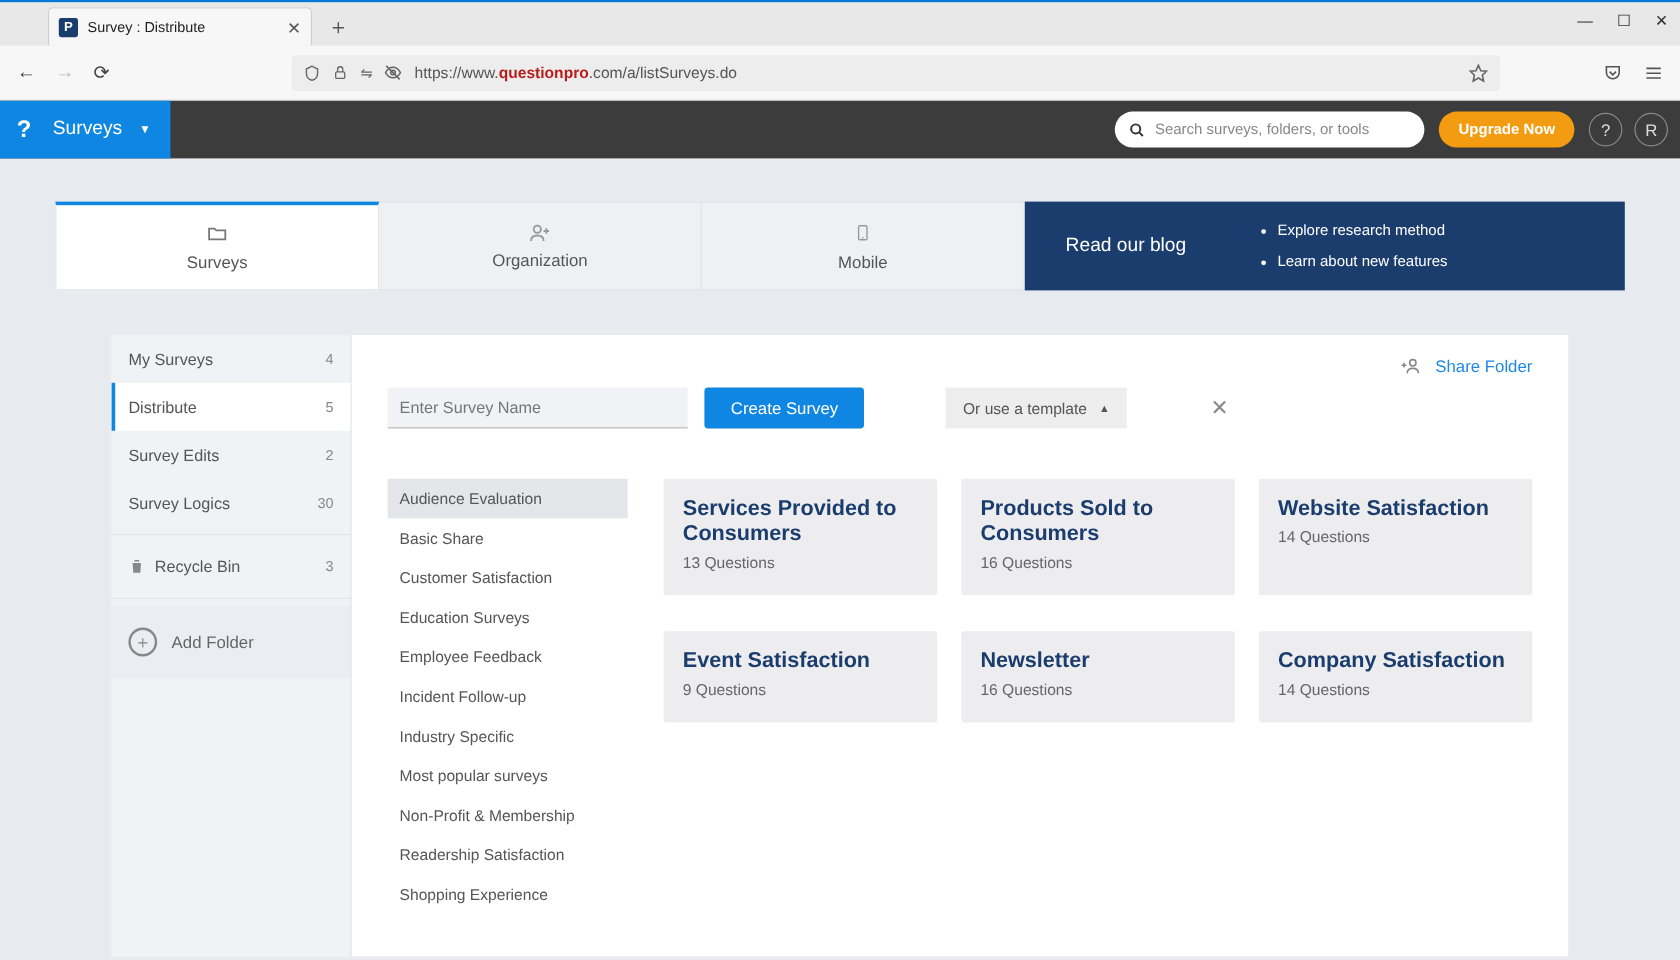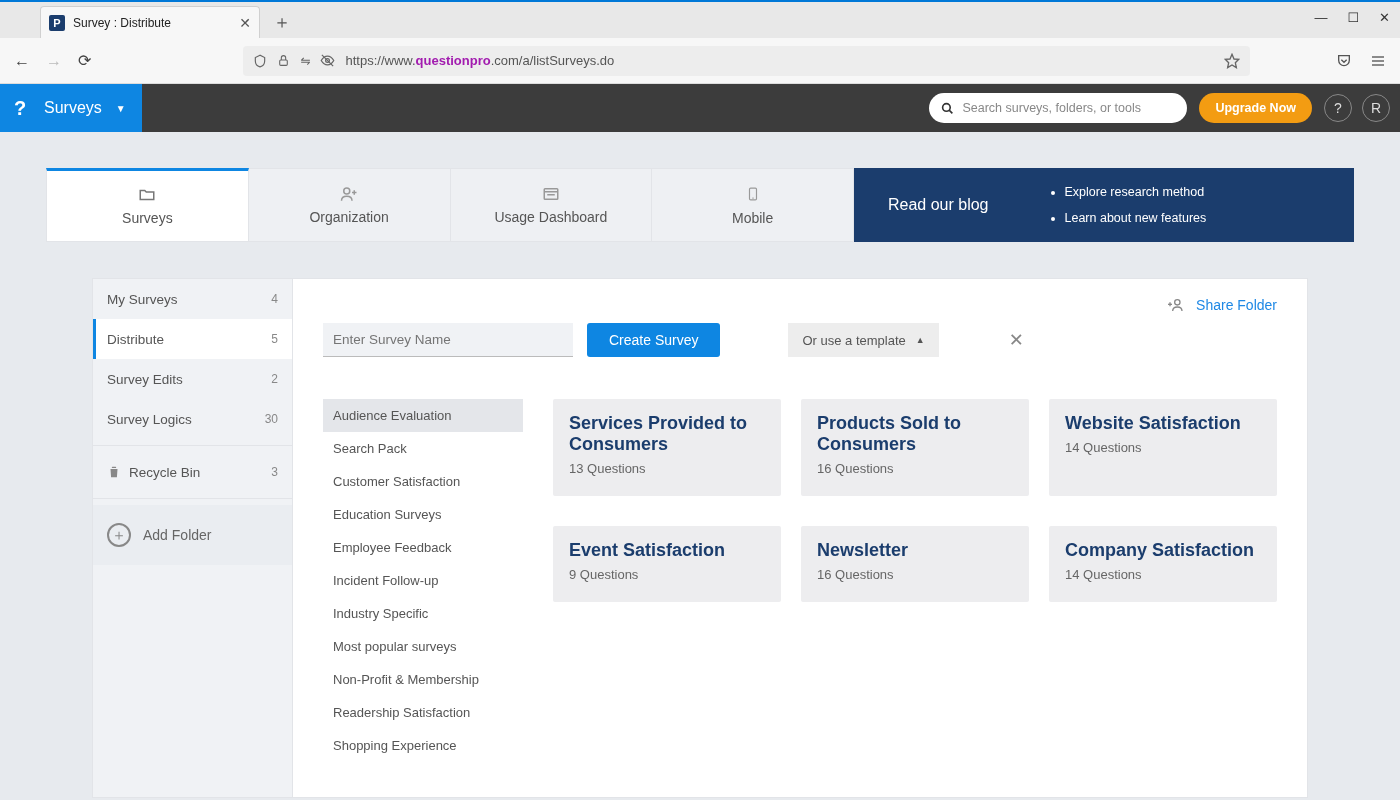--- a/index.html
+++ b/index.html
@@ -11,21 +11,21 @@
 .tab { width:220px; height:32px; background:#f7f7f7; border:1px solid #d0d0d0; border-bottom:none; border-top-left-radius:4px; border-top-right-radius:4px; display:flex; align-items:center; padding:0 8px; font-size:12px; color:#222; gap:8px; }
 .favicon { width:16px; height:16px; background:#1b3d6d; color:#fff; display:flex; align-items:center; justify-content:center; font-size:11px; font-weight:bold; border-radius:2px; }
 .tab-title { flex:1; white-space:nowrap; overflow:hidden; text-overflow:ellipsis; }
 .tab-close { font-size:14px; color:#555; cursor:pointer; }
 .tab-new { width:36px; height:32px; display:flex; align-items:center; justify-content:center; font-size:18px; color:#555; cursor:pointer; }
 .addr-bar { height:46px; background:#f7f7f7; border-bottom:1px solid #ddd; display:flex; align-items:center; padding:0 14px; gap:16px; }
 .nav-icon { font-size:16px; color:#444; cursor:pointer; }
 .nav-icon.disabled { color:#bbb; cursor:default; }
 .url-box { flex:1; height:30px; background:#ededed; border-radius:4px; display:flex; align-items:center; padding:0 10px; gap:10px; font-size:13px; color:#555; }
 .url-text { flex:1; }
-.url-text b { color:#a21caf; font-weight:600; }
+.url-text b { color:#b91c1c; font-weight:600; }
 .ctrl-row { position:absolute; top:10px; right:10px; display:flex; gap:20px; font-size:13px; color:#333; }
 .ctrl { cursor:pointer; font-family:"Segoe UI Symbol",sans-serif; }
 
 
 .app-bar { height:48px; background:#3c3c3c; display:flex; align-items:center; }
 .brand { width:142px; height:48px; background:#0e86e2; color:#fff; display:flex; align-items:center; padding:0 14px; gap:10px; font-size:16px; }
 .brand-logo { width:20px; font-size:20px; font-weight:bold; }
 .brand .caret { font-size:10px; margin-left:4px; }
 .app-bar-spacer { flex:1; }
 .search-pill { width:258px; height:30px; background:#fff; border-radius:15px; display:flex; align-items:center; padding:0 12px; gap:8px; font-size:12.5px; color:#888; margin-right:12px; }
@@ -182,30 +182,20 @@
             <circle cx="9" cy="8" r="4"></circle>
             <path d="M2 21c0-4 3-6 7-6s7 2 7 6"></path>
             <line x1="19" y1="7" x2="19" y2="13"></line>
             <line x1="16" y1="10" x2="22" y2="10"></line>
           </svg>
         </span>
       <span class="ml">Organization</span>
     </div>
     <div class="mod-tab">
       <span class="mi">
-          <svg width="22" height="18" viewBox="0 0 24 24" fill="none" stroke="#999" stroke-width="2">
-            <rect x="3" y="5" width="18" height="14" rx="1"></rect>
-            <line x1="3" y1="9" x2="21" y2="9"></line>
-            <line x1="7" y1="13" x2="17" y2="13"></line>
-          </svg>
-        </span>
-      <span class="ml">Usage Dashboard</span>
-    </div>
-    <div class="mod-tab">
-      <span class="mi">
           <svg width="14" height="20" viewBox="0 0 24 24" fill="none" stroke="#999" stroke-width="2">
             <rect x="6" y="2" width="12" height="20" rx="2"></rect>
             <line x1="11" y1="19" x2="13" y2="19"></line>
           </svg>
         </span>
       <span class="ml">Mobile</span>
     </div>
     <div class="blog-card">
       <div class="blog-title">Read our blog</div>
       <ul class="blog-list">
@@ -271,21 +261,21 @@
         <button class="tmpl-toggle">
           <span>Or use a template</span>
           <span style="font-size:9px">▲</span>
         </button>
         <span class="x-close">✕</span>
       </div>
 
       <div class="tmpl-area">
         <div class="cat-list" id="cat-list">
             <div class="cat-item active">Audience Evaluation</div>
-            <div class="cat-item">Search Pack</div>
+            <div class="cat-item">Basic Share</div>
             <div class="cat-item">Customer Satisfaction</div>
             <div class="cat-item">Education Surveys</div>
             <div class="cat-item">Employee Feedback</div>
             <div class="cat-item">Incident Follow-up</div>
             <div class="cat-item">Industry Specific</div>
             <div class="cat-item">Most popular surveys</div>
             <div class="cat-item">Non-Profit &amp; Membership</div>
             <div class="cat-item">Readership Satisfaction</div>
             <div class="cat-item">Shopping Experience</div>
           </div>

